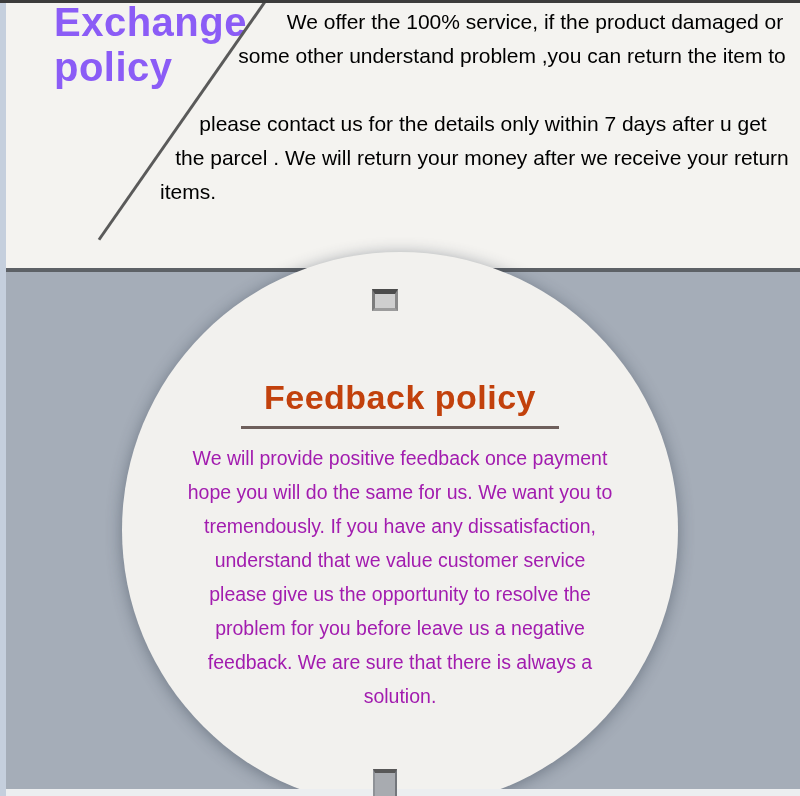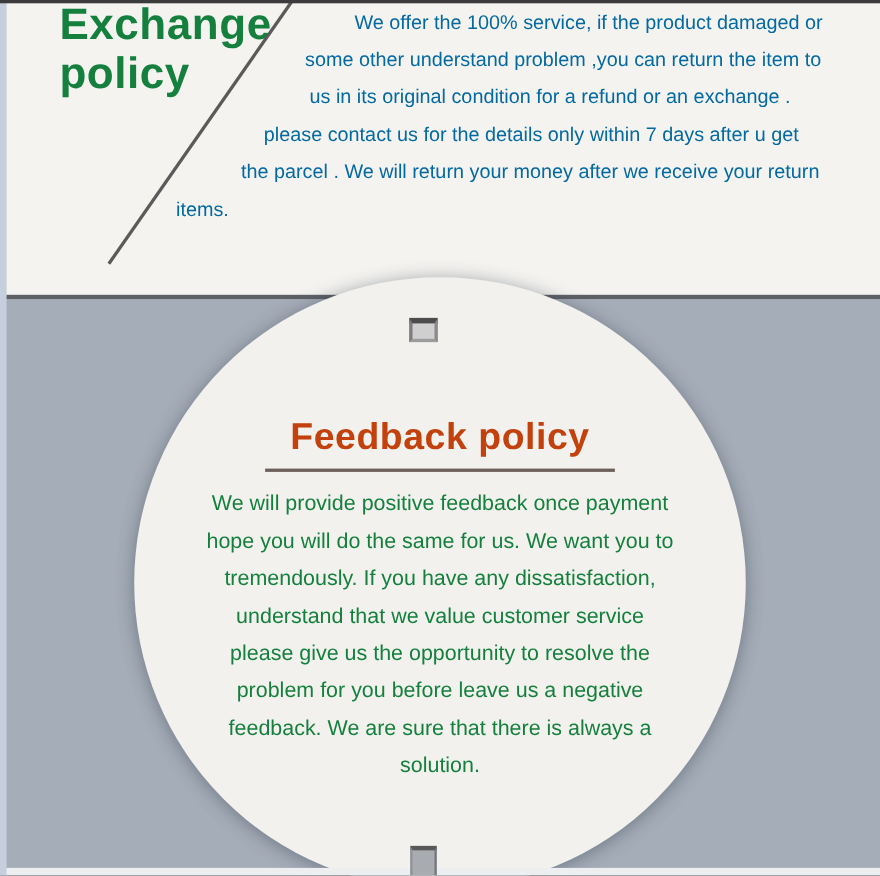--- a/index.html
+++ b/index.html
@@ -9,30 +9,30 @@
     font-family:"Liberation Sans", sans-serif;
   }
   
   .exchange-section {
     position:absolute; left:0; top:0; width:800px; height:268px;
     background:#f4f3f0; border-bottom:4px solid #5d6166; z-index:1;
   }
   .exchange-title {
     position:absolute; left:54px; top:0px;
     font-weight:bold; font-size:40px; line-height:45px;
-    color:#15803d; letter-spacing:0.5px;
+    color:#8b5cf6; letter-spacing:0.5px;
   }
   .exchange-title span { display:block; }
   .diagonal-line {
     position:absolute; left:181px; top:-26px; width:3px; height:292px;
     background:#5a5a5a; transform:rotate(34.9deg);
   }
   .xline {
     position:absolute; margin:0; white-space:nowrap;
-    font-size:18px; color:#0369a1; transform:translateX(-50%);
+    font-size:21px; color:#000000; transform:translateX(-50%);
   }
   .xl0 { left:535px; top:10px; }
   .xl1 { left:512px; top:44px; }
   .xl2 { left:500px; top:78px; }
   .xl3 { left:483px; top:112px; }
   .xl4 { left:482px; top:146px; }
   .xl5 { left:160px; top:180px; transform:none; }
   
   .circle-card {
     position:absolute; left:122px; top:252px; width:556px; height:556px;
@@ -42,21 +42,21 @@
   }
   .feedback-title {
     margin:126px 0 0 0; font-size:34px; font-weight:bold;
     color:#c2410c; letter-spacing:0.5px;
   }
   .title-underline {
     width:318px; height:3px; background:#6e5f5b; margin:9px auto 0 auto;
   }
   .fb-lines { margin-top:12px; }
   .fb-lines p {
-    margin:0; font-size:19.5px; line-height:34px; color:#15803d;
+    margin:0; font-size:19.5px; line-height:34px; color:#a21caf;
   }
   
   .hole-top {
     position:absolute; left:372px; top:289px; width:26px; height:22px;
     box-sizing:border-box; background:#cfcfcf;
     border-top:5px solid #4c4c4c; border-left:3px solid #7c7c7c;
     border-right:3px solid #8a8a8a; border-bottom:3px solid #9c9c9c;
     z-index:3;
   }
   .hole-bottom {
@@ -85,21 +85,20 @@
 <div class="canvas">
 
   <section class="exchange-section">
     <div class="exchange-title">
       <span>Exchange</span>
       <span>policy</span>
     </div>
     <div class="diagonal-line"></div>
     <p class="xline xl0">We offer the 100% service, if the product damaged or</p>
     <p class="xline xl1">some other understand problem ,you can return the item to</p>
-    <p class="xline xl2">us in its original condition for a refund or an exchange .</p>
     <p class="xline xl3">please contact us for the details only within 7 days after u get</p>
     <p class="xline xl4">the parcel . We will return your money after we receive your return</p>
     <p class="xline xl5">items.</p>
   </section>
 
   <section>
     <div class="circle-card">
       <h2 class="feedback-title">Feedback policy</h2>
       <div class="title-underline"></div>
       <div class="fb-lines">

